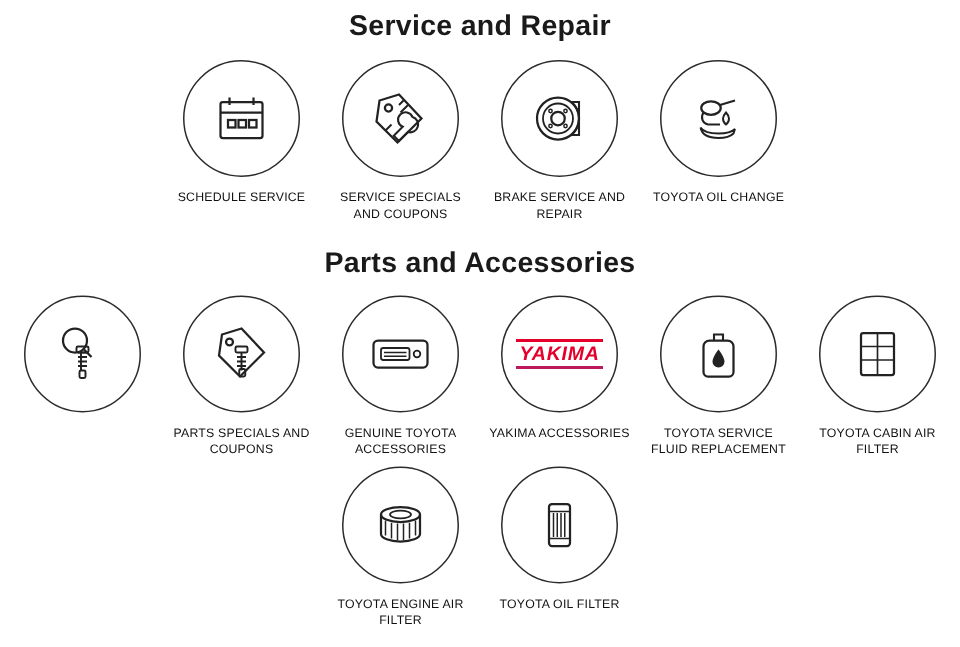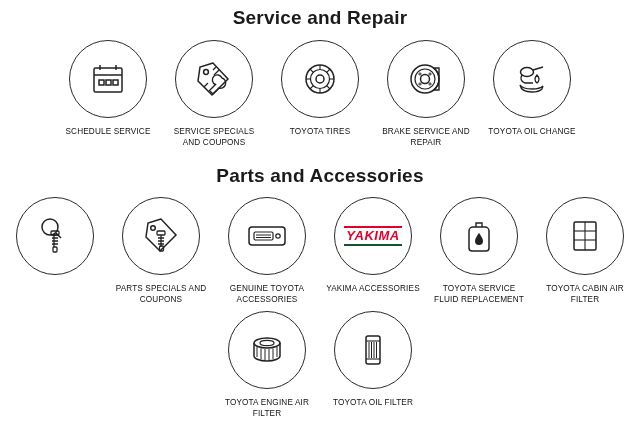--- a/index.html
+++ b/index.html
@@ -70,21 +70,21 @@
   }
   svg { display: block; }
   .yakima-text {
     font-family: "Liberation Sans", sans-serif;
     font-weight: bold;
     font-size: 13px;
     font-style: italic;
     color: #e4002b;
     letter-spacing: 0.5px;
     border-top: 2px solid #e4002b;
-    border-bottom: 2px solid #14532d;
+    border-bottom: 2px solid #be185d;
     padding: 1px 2px;
     line-height: 14px;
   }
 </style>
 </head>
 <body>
 
 <div class="page">
 
   <h2 class="section-title" id="title-service">Service and Repair</h2>
@@ -116,42 +116,20 @@
             <circle cx="14" cy="15" r="2.4"></circle>
             <path d="M27 13 l-5 5 M24 10 l-3 3" stroke-width="1.3"></path>
             <path d="M30 21 a5 5 0 1 0 -6.5 6.5 l-6 6 3.5 3.5 6-6 A5 5 0 0 0 30 21 z" stroke-width="1.4"></path>
             <path d="M16 26 l-4 4" stroke-width="1.3"></path>
           </svg>
         </span>
       </div>
       <div class="tile-label">SERVICE SPECIALS AND COUPONS</div>
     </div>
 
-    <div class="tile">
-      <div class="circle">
-        <span>
-          <svg width="40" height="40" viewBox="0 0 40 40" fill="none" stroke="#222" stroke-width="1.5">
-            <circle cx="20" cy="20" r="14"></circle>
-            <circle cx="20" cy="20" r="9.5" stroke-width="1.2"></circle>
-            <circle cx="20" cy="20" r="4"></circle>
-            <g stroke-width="1.1">
-              <line x1="20" y1="6" x2="20" y2="10.5"></line>
-              <line x1="20" y1="29.5" x2="20" y2="34"></line>
-              <line x1="6" y1="20" x2="10.5" y2="20"></line>
-              <line x1="29.5" y1="20" x2="34" y2="20"></line>
-              <line x1="10" y1="10" x2="13.3" y2="13.3"></line>
-              <line x1="26.7" y1="26.7" x2="30" y2="30"></line>
-              <line x1="30" y1="10" x2="26.7" y2="13.3"></line>
-              <line x1="13.3" y1="26.7" x2="10" y2="30"></line>
-            </g>
-          </svg>
-        </span>
-      </div>
-      <div class="tile-label">TOYOTA TIRES</div>
-    </div>
 
     <div class="tile">
       <div class="circle">
         <span>
           <svg width="44" height="44" viewBox="0 0 44 44" fill="none" stroke="#222" stroke-width="1.5">
             <circle cx="21" cy="22" r="14"></circle>
             <circle cx="21" cy="22" r="10" stroke-width="1.2"></circle>
             <circle cx="21" cy="22" r="4.5"></circle>
             <path d="M30 11 a15 15 0 0 1 5 11 a15 15 0 0 1 -5 11 l5 0 0 -22 z" stroke-width="1.4"></path>
             <circle cx="16" cy="17" r="1.1" stroke-width="1"></circle>

